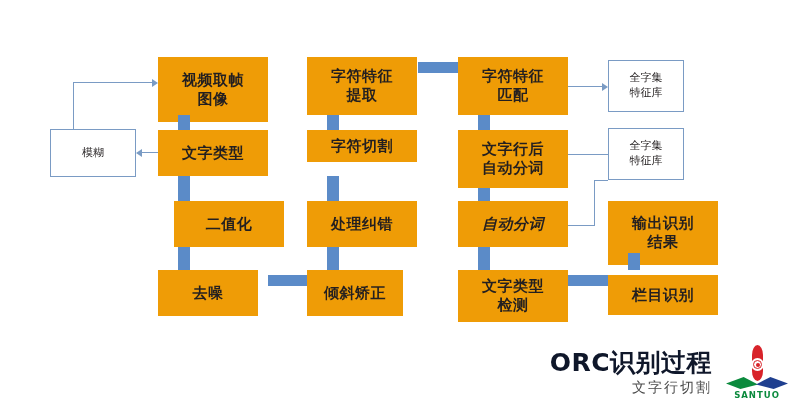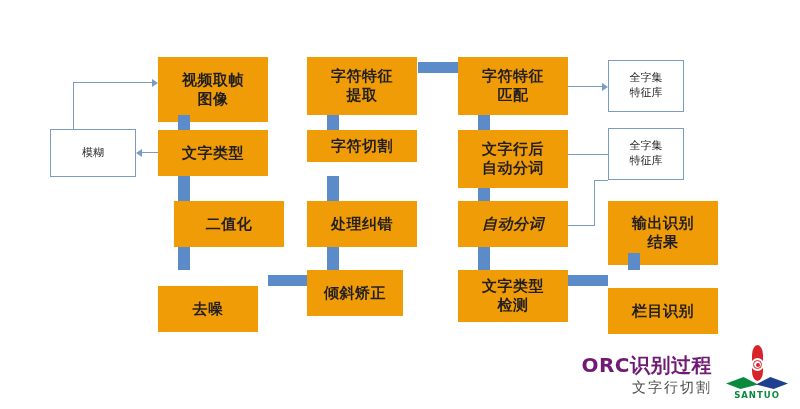--- a/index.html
+++ b/index.html
@@ -85,23 +85,23 @@
     bottom: 6px;
     display: flex;
     align-items: flex-end;
     gap: 14px;
   }
   .titleblock {
     text-align: right;
     padding-bottom: 6px;
   }
   .maintitle {
-    font-size: 20px;
+    font-size: 25px;
     font-weight: 700;
-    color: #701a75;
+    color: #0f172a;
     letter-spacing: 0.5px;
     line-height: 1.1;
   }
   .subtitle {
     font-size: 14px;
     font-weight: 400;
     color: #4a4a4a;
     letter-spacing: 2px;
     margin-top: 3px;
   }
@@ -196,21 +196,21 @@
   </div>
 
   <div class="conn" style="left:178px; top:176px; width:12px; height:25px;"></div>
 
   <div class="pbox" style="left:158px; top:201px; width:110px; height:46px;margin-left:16px;">
     <span>二值化</span>
   </div>
 
   <div class="conn" style="left:178px; top:247px; width:12px; height:23px;"></div>
 
-  <div class="pbox" style="left:158px; top:270px; width:100px; height:46px;margin-top:16px;">
+  <div class="pbox" style="left:158px; top:270px; width:100px; height:46px;">
     <span>去噪</span>
   </div>
 
   <div class="pbox" style="left:307px; top:57px; width:110px; height:58px;">
     <span>
       <span>字符特征</span><br>
       <span>提取</span>
     </span>
   </div>
 
@@ -269,21 +269,21 @@
 
   <div class="pbox" style="left:608px; top:201px; width:110px; height:64px;">
     <span>
       <span>输出识别</span><br>
       <span>结果</span>
     </span>
   </div>
 
   <div class="conn" style="left:628px; top:253px; width:12px; height:17px;"></div>
 
-  <div class="pbox" style="left:608px; top:288px; width:110px; height:46px;">
+  <div class="pbox" style="left:608px; top:275px; width:110px; height:40px;">
     <span>栏目识别</span>
   </div>
 
   <div class="conn" style="left:568px; top:275px; width:40px; height:11px;"></div>
 
   <div class="dbox" style="left:50px; top:129px; width:86px; height:48px;">
     <span>模糊</span>
   </div>
 
   <div class="tline" style="left:142px; top:152px; width:16px; height:1px;"></div>

